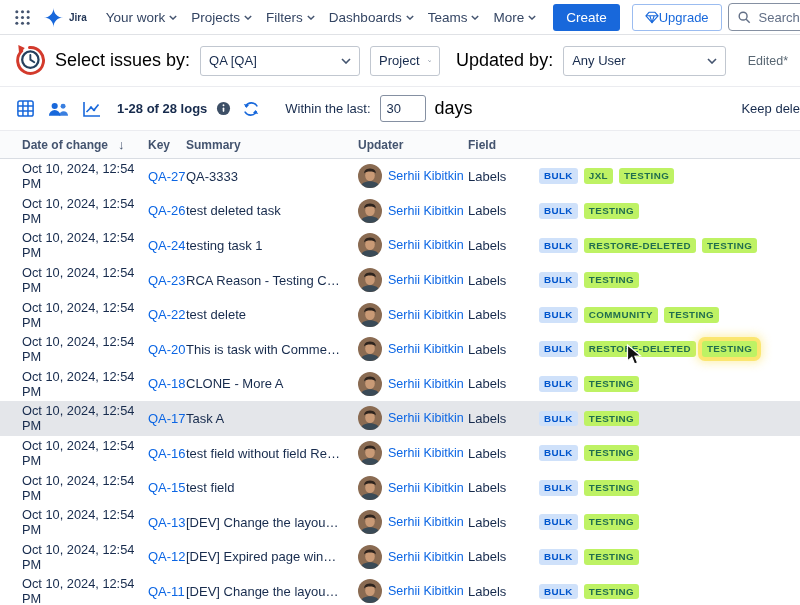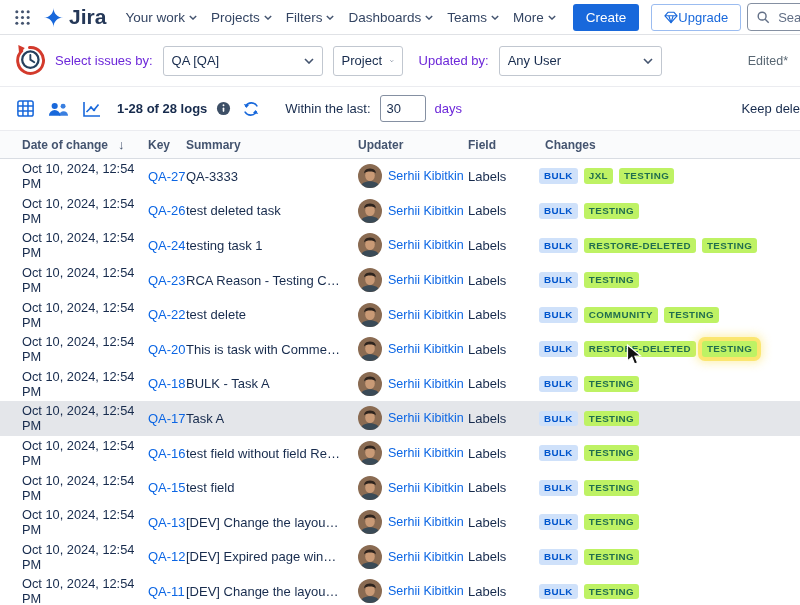--- a/index.html
+++ b/index.html
@@ -5,37 +5,37 @@
   html,body{margin:0;padding:0;background:#fff;}
   *{box-sizing:border-box;}
   .app{
     width:800px;height:605px;overflow:hidden;position:relative;background:#fff;
     font-family:"Liberation Sans", sans-serif;color:#172B4D;
   }
   
   .topnav{height:35px;border-bottom:1px solid #E0E2E6;display:flex;align-items:center;padding:0 10px;gap:6px;}
   .icon-btn{background:none;border:none;padding:4px;cursor:pointer;display:flex;align-items:center;}
   .brand{display:flex;align-items:center;gap:5px;padding:0 6px 0 2px;cursor:pointer;}
-  .brand-name{font-size:21px;font-weight:600;color:#253858;}
+  .brand-name{font-size:10px;font-weight:600;color:#253858;}
   #nav-menu{display:flex;align-items:center;}
   .nav-item{background:none;border:none;display:flex;align-items:center;gap:4px;font-family:inherit;
     font-size:13.5px;color:#344563;padding:6px 7px;border-radius:3px;cursor:pointer;white-space:nowrap;}
   .nav-item .chev{display:flex;align-items:center;}
   .create-btn{background:#1868DB;color:#fff;border:none;border-radius:3px;font-family:inherit;
     font-size:13.5px;font-weight:500;padding:6px 13px;margin-left:4px;cursor:pointer;}
   .spacer{flex:1;}
   .upgrade-btn{display:flex;align-items:center;background:#fff;border:1px solid #9BBCF0;color:#1868DB;
     border-radius:3px;font-family:inherit;font-size:13px;font-weight:500;padding:5px 12px;cursor:pointer;white-space:nowrap;}
   .search-box{display:flex;align-items:center;gap:6px;border:1px solid #8590A2;border-radius:4px;height:28px;
     padding:0 8px;min-width:96px;background:#fff;}
   .search-box input{border:none;outline:none;width:58px;font-family:inherit;font-size:13px;color:#44546F;}
   .search-box input::placeholder{color:#626F86;}
   
   .filterbar{height:52px;display:flex;align-items:center;gap:10px;padding:0 8px 0 14px;border-bottom:1px solid #EBECF0;}
-  .flabel{font-size:13px;color:#6d28d9;white-space:nowrap;}
+  .flabel{font-size:18px;color:#000000;white-space:nowrap;}
   .select{display:flex;align-items:center;justify-content:space-between;gap:8px;height:30px;border:1px solid #C1C7D0;
     border-radius:3px;padding:0 8px;font-size:13px;background:#fff;cursor:pointer;white-space:nowrap;}
   .select.sm{width:70px;}
   .select.md{width:160px;}
   .select.md2{width:163px;}
   .edited{font-size:12.5px;color:#596773;padding-right:4px;white-space:nowrap;}
   
   .toolbar{height:43px;display:flex;align-items:center;gap:9px;padding:0 0 0 14px;}
   .view-btn{background:none;border:none;padding:2px;cursor:pointer;display:flex;align-items:center;}
   .logs{font-size:13px;font-weight:700;color:#172B4D;margin-left:4px;white-space:nowrap;}
@@ -256,23 +256,20 @@
       <span>Field</span>
       <svg width="13" height="13" viewBox="0 0 14 14" fill="#44546F">
           <path d="M1 1 h12 L8.5 6.6 v5.4 L5.5 10.2 V6.6 Z"></path>
         </svg>
       <svg width="15" height="13" viewBox="0 0 16 14" fill="none" stroke="#44546F" stroke-width="1.5">
         <path d="M1 3.5 H15 M1 10.5 H15"></path>
         <circle cx="5" cy="3.5" r="2" fill="#fff"></circle>
           <circle cx="11" cy="10.5" r="2" fill="#fff"></circle>
       </svg>
     </div>
-    <div class="c-chg">
-        <span>Changes</span>
-      </div>
   </div>
 
   <div id="rows">
   <div class="trow">
     <div class="c-date cell-date">Oct 10, 2024, 12:54 PM</div>
     <a class="c-key key-link">QA-27</a>
     <div class="c-sum">QA-3333</div>
     <div class="c-upd">
       <span class="avatar">
         <svg width="24" height="24" viewBox="0 0 24 24">
@@ -401,21 +398,21 @@
     <div class="c-chg badges">
           <span class="badge blue">BULK</span>
           <span class="badge green">RESTORE-DELETED</span>
           <span class="badge green hl">TESTING</span>
         </div>
   </div>
 
   <div class="trow">
     <div class="c-date cell-date">Oct 10, 2024, 12:54 PM</div>
     <a class="c-key key-link">QA-18</a>
-    <div class="c-sum">BULK - Task A</div>
+    <div class="c-sum">CLONE - More A</div>
     <div class="c-upd">
       <span class="avatar">
         <svg width="24" height="24" viewBox="0 0 24 24">
           <rect width="24" height="24" fill="#8a6b52"></rect>
           <ellipse cx="12" cy="11.5" rx="4.8" ry="5.5" fill="#c99a76"></ellipse>
           <path d="M12 4.6 c-4.8 0 -6 2.9 -5.7 4.8 c1.6 -2.4 9.8 -2.4 11.4 0 c.3 -1.9 -.9 -4.8 -5.7 -4.8z" fill="#2e241e"></path>
           <path d="M2.5 24 c0 -4.8 4.5 -6.8 9.5 -6.8 s9.5 2 9.5 6.8z" fill="#3a4a56"></path>
         </svg>
       </span>
       <a class="updater-link">Serhii Kibitkin</a>

